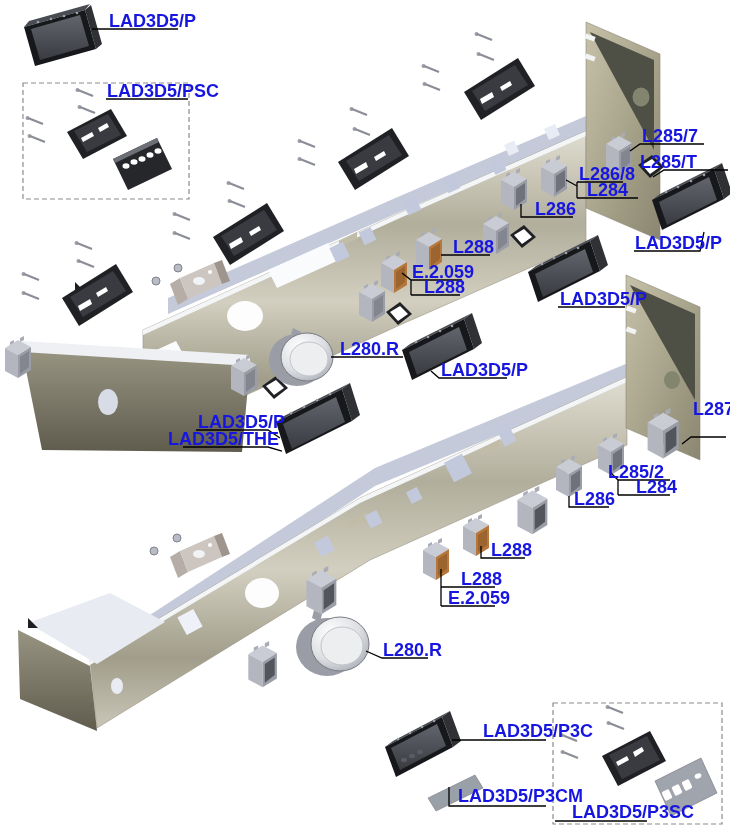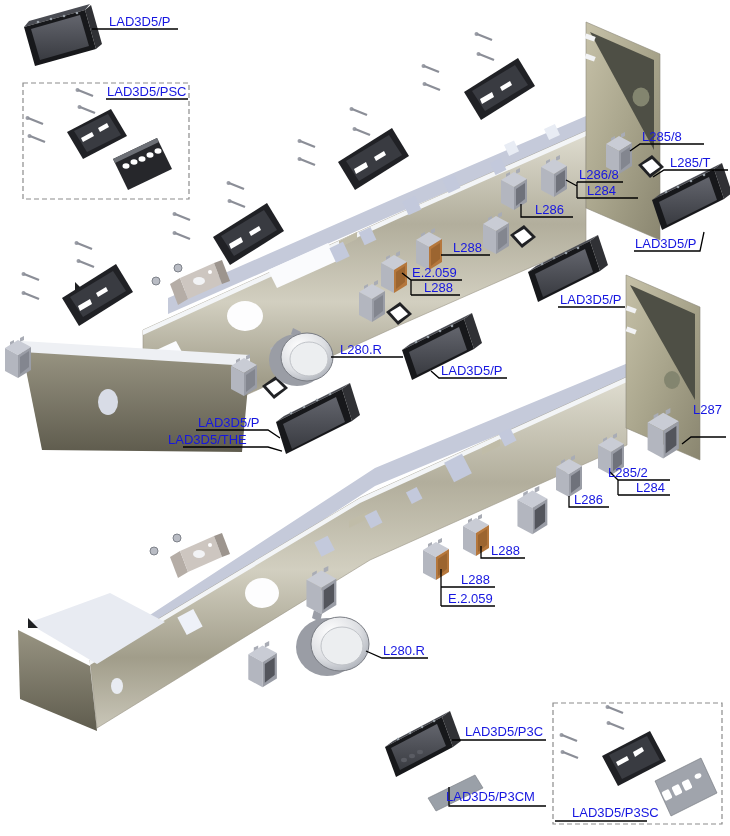--- a/index.html
+++ b/index.html
@@ -1,19 +1,19 @@
 <!DOCTYPE html>
 <html style="--blue: #1616e0;"><head>
 <meta charset="utf-8">
 <style>
   html,body{margin:0;padding:0;background:#fff;}
   .stage{position:relative;width:730px;height:836px;background:#fff;overflow:hidden;
          font-family:"Liberation Sans",sans-serif;}
   .scene{position:absolute;left:0;top:0;}
-  .lbl{position:absolute;color:var(--blue,#1616e0);font-size:13px;font-weight:400;
+  .lbl{position:absolute;color:var(--blue,#1616e0);font-size:18px;font-weight:700;
        white-space:nowrap;line-height:15px;}
 </style>
 </head>
 <body>
 
 <div class="stage">
 
 <svg class="scene" width="730" height="836" viewBox="0 0 730 836">
   <defs>
     <linearGradient id="gFront" x1="0" y1="0" x2="0" y2="1">
@@ -360,39 +360,39 @@
     <path d="M441,569 V606 M441,587 H495 M441,606 H495"></path>
     <path d="M366,651 L382,658 H428"></path>
     <path d="M452,740 H546"></path>
     <path d="M449,787 V806 H546"></path>
     <path d="M555,821 H647"></path>
   </g>
 </svg>
 
 <div class="lbl" style="left:109px;top:14px">LAD3D5/P</div>
 <div class="lbl" style="left:107px;top:84px">LAD3D5/PSC</div>
-<div class="lbl" style="left:642px;top:129px">L285/8</div>
-<div class="lbl" style="left:670px;top:155px">L285/T</div>
+<div class="lbl" style="left:642px;top:129px">L285/7</div>
+<div class="lbl" style="left:640px;top:155px">L285/T</div>
 <div class="lbl" style="left:579px;top:167px">L286/8</div>
 <div class="lbl" style="left:587px;top:183px">L284</div>
 <div class="lbl" style="left:535px;top:202px">L286</div>
 <div class="lbl" style="left:635px;top:236px">LAD3D5/P</div>
 <div class="lbl" style="left:453px;top:240px">L288</div>
 <div class="lbl" style="left:412px;top:265px">E.2.059</div>
 <div class="lbl" style="left:424px;top:280px">L288</div>
 <div class="lbl" style="left:560px;top:292px">LAD3D5/P</div>
 <div class="lbl" style="left:340px;top:342px">L280.R</div>
 <div class="lbl" style="left:441px;top:363px">LAD3D5/P</div>
 <div class="lbl" style="left:198px;top:415px">LAD3D5/P</div>
 <div class="lbl" style="left:168px;top:432px">LAD3D5/THE</div>
 <div class="lbl" style="left:693px;top:402px">L287</div>
 <div class="lbl" style="left:608px;top:465px">L285/2</div>
 <div class="lbl" style="left:636px;top:480px">L284</div>
 <div class="lbl" style="left:574px;top:492px">L286</div>
 <div class="lbl" style="left:491px;top:543px">L288</div>
 <div class="lbl" style="left:461px;top:572px">L288</div>
 <div class="lbl" style="left:448px;top:591px">E.2.059</div>
 <div class="lbl" style="left:383px;top:643px">L280.R</div>
-<div class="lbl" style="left:465px;top:724px">LAD3D5/P3C</div>
-<div class="lbl" style="left:446px;top:789px">LAD3D5/P3CM</div>
+<div class="lbl" style="left:483px;top:724px">LAD3D5/P3C</div>
+<div class="lbl" style="left:458px;top:789px">LAD3D5/P3CM</div>
 <div class="lbl" style="left:572px;top:805px">LAD3D5/P3SC</div>
 
 </div>
 
 </body></html>

